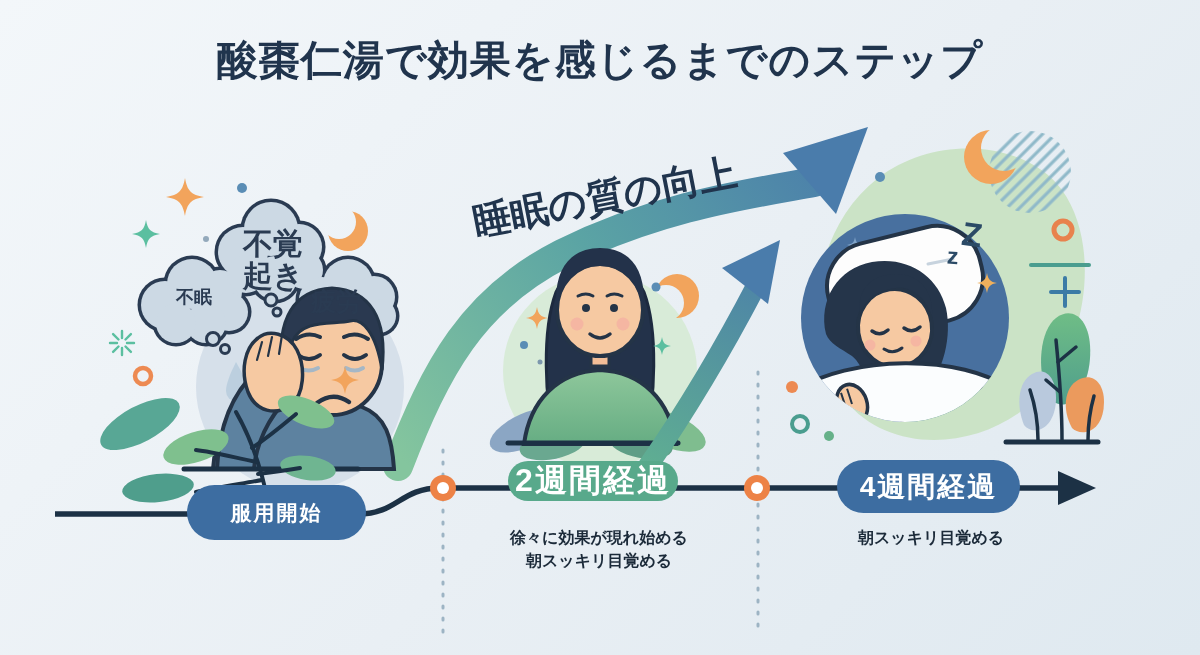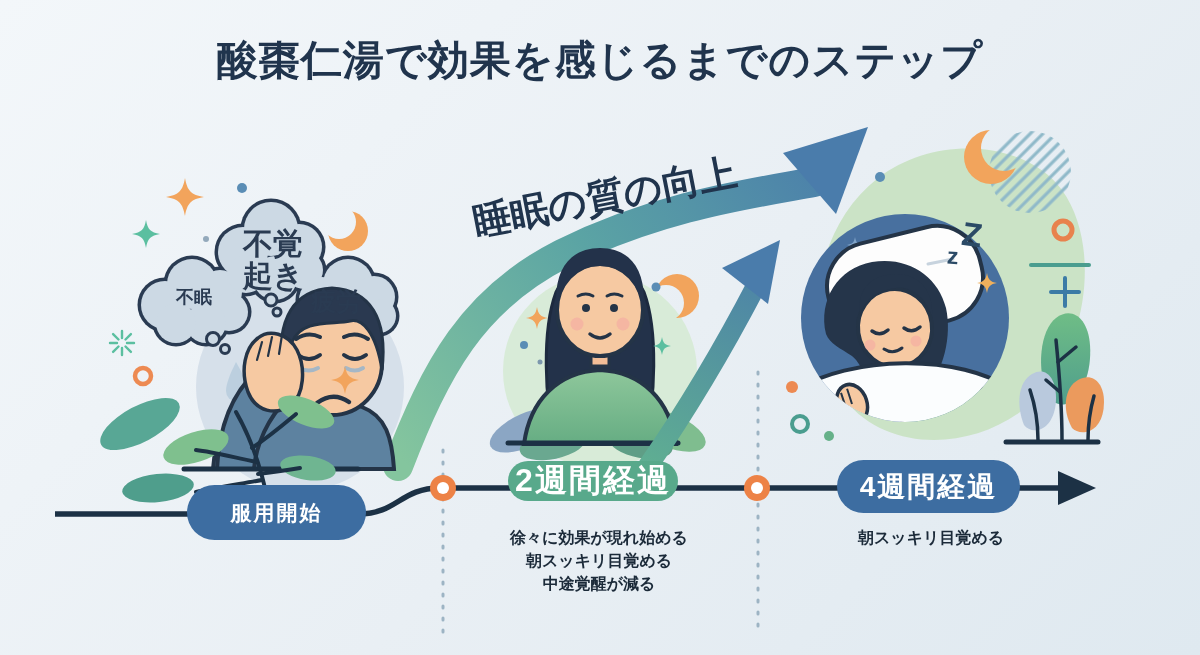--- a/index.html
+++ b/index.html
@@ -309,19 +309,18 @@
 
 <div class="pill pill1" style="background: rgb(61, 109, 161);">服用開始</div>
 <div class="pill pill2" style="background: rgb(88, 169, 139);">2週間経過</div>
 <div class="pill pill3" style="background: rgb(61, 109, 161);">4週間経過</div>
 
 <div class="desc desc1">
 </div>
 <div class="desc desc2">
   <span>徐々に効果が現れ始める</span>
   <span>朝スッキリ目覚める</span>
-  <span>中途覚醒が減る</span>
 </div>
 <div class="desc desc3">
   <span>朝スッキリ目覚める</span>
 </div>
 
 </div>
 
 </body></html>

